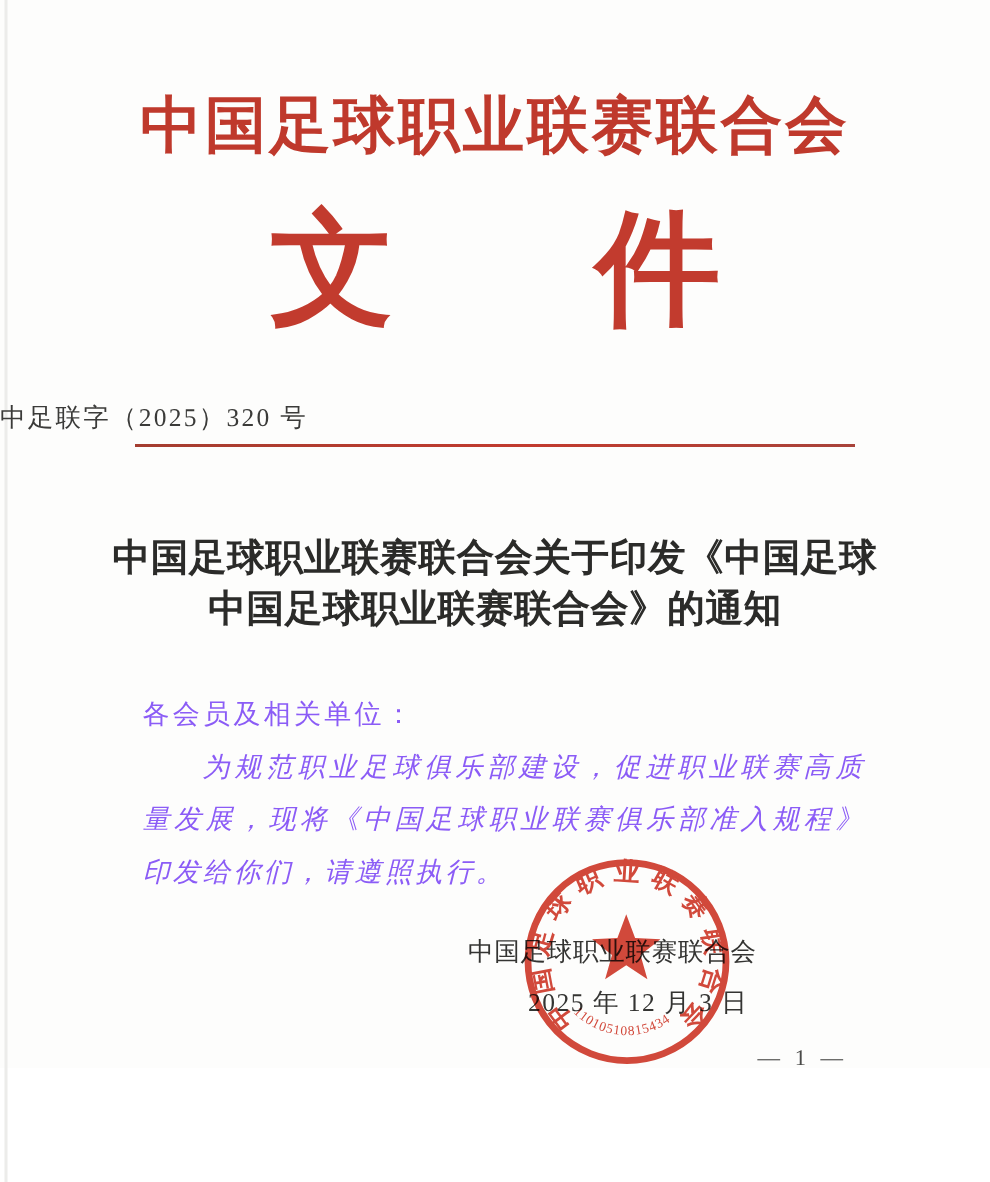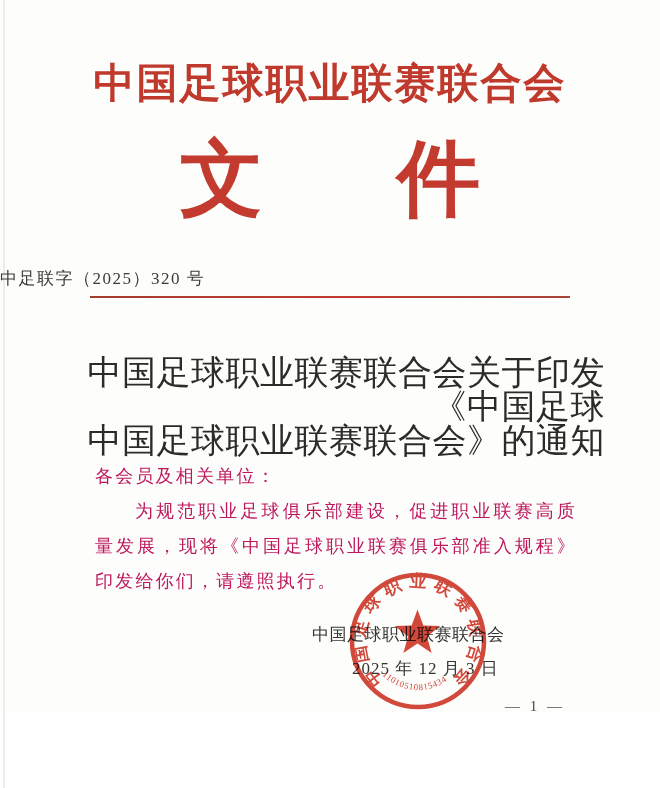--- a/index.html
+++ b/index.html
@@ -33,31 +33,31 @@
   .doc-number {
     position: absolute; top: 267px; left: 0; width: 100%;
     font-size: 17px; color: #3b3b39; letter-spacing: 1.5px;
   }
   .red-rule {
     position: absolute; top: 296px; left: 90px; width: 480px; height: 2px;
     background: linear-gradient(90deg, #a43d30, #c23b2e 55%, #a8433a);
   }
   .doc-title {
     position: absolute; top: 356px; left: 55px; width: 550px;
-    text-align: right;
-    font-size: 34px; font-weight: normal; color: #2b2b29;
+    text-align: center;
+    font-size: 25px; font-weight: bold; color: #2b2b29;
     line-height: 34px; letter-spacing: 0.5px;
   }
   .body-block {
     position: absolute; top: 459px; left: 95px; width: 482px;
-    font-size: 18px; color: #be185d;
+    font-size: 18px; color: #8b5cf6;
     letter-spacing: 2.2px; line-height: 35px;
   }
   .paragraph {
-    text-indent: 40px; text-align: justify;
+    text-indent: 40px; text-align: justify; font-style: italic;
   }
   .signer {
     position: absolute; top: 623px; left: 312px;
     font-size: 17px; color: #343432; letter-spacing: 0.5px;
     white-space: nowrap;
   }
   .sign-date {
     position: absolute; top: 657px; left: 352px;
     font-size: 17px; color: #343432; letter-spacing: 1px;
     white-space: nowrap;

